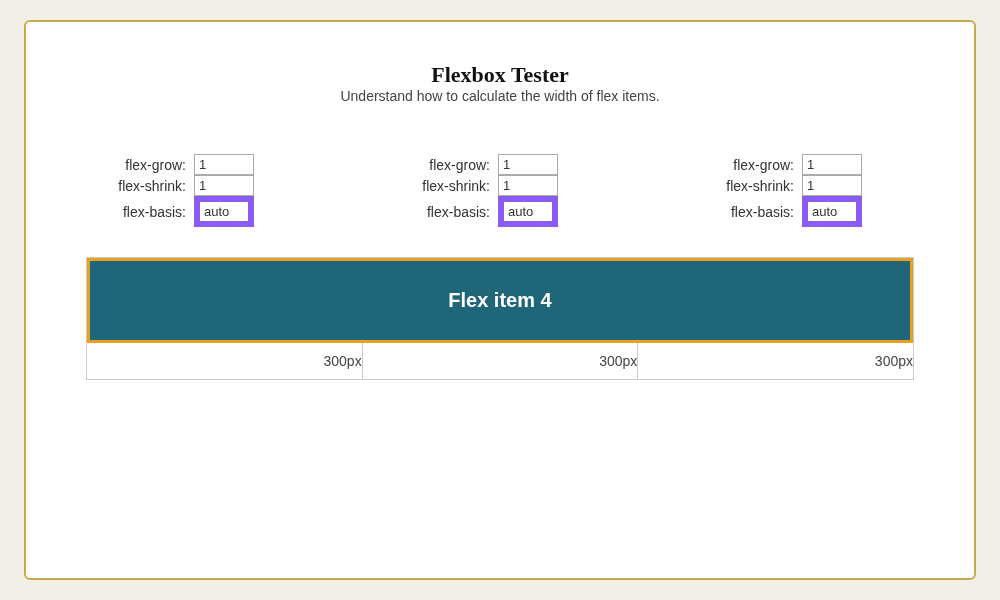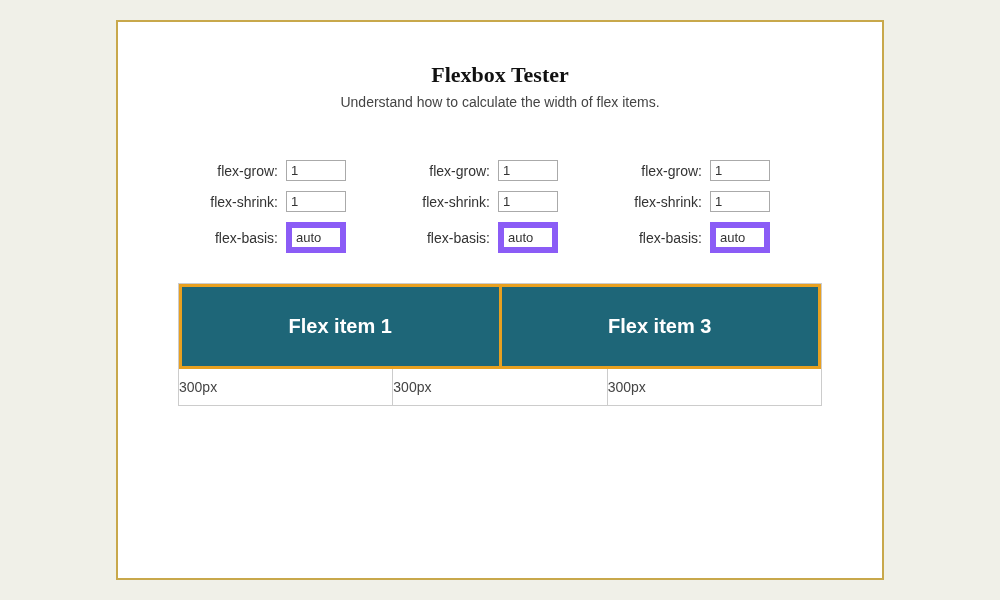--- a/index.html
+++ b/index.html
@@ -7,59 +7,57 @@
     body {
       background: #f0f0e8;
       display: flex;
       align-items: center;
       justify-content: center;
       min-height: 100vh;
       font-family: Georgia, 'Times New Roman', serif;
     }
 
     .page-wrapper {
-      width: 768px;
+      width: 952px;
       min-height: 560px;
       background: #fff;
       border: 2px solid #c8a84b;
-      border-radius: 0;
+      border-radius: 6px;
       padding: 40px 50px;
     }
 
     .header {
       text-align: center;
       margin-bottom: 10px;
     }
 
     .header h1 {
       font-size: 22px;
       font-weight: bold;
       color: #111;
       font-family: Georgia, serif;
     }
 
     .header p {
       font-size: 14px;
       color: #444;
-      margin-top: 6px;
       font-family: Arial, sans-serif;
     }
 
     .controls-row {
       display: flex;
       justify-content: space-between;
       margin-top: 50px;
       margin-bottom: 30px;
       padding: 0 20px;
     }
 
     .item-controls {
       display: flex;
       flex-direction: column;
-      gap: 10px;
       min-width: 200px;
     }
 
     .control-group {
       display: flex;
       align-items: center;
       gap: 8px;
       font-family: Arial, sans-serif;
       font-size: 14px;
       color: #333;
@@ -114,21 +112,21 @@
       border-right: none;
     }
 
     .width-row {
       display: flex;
       border-top: none;
     }
 
     .width-cell {
       flex: 1;
-      text-align: left;
+      text-align: right;
       font-family: Arial, sans-serif;
       font-size: 14px;
       color: #444;
       padding: 10px 0;
       border-right: 1px solid #ccc;
     }
 
     .width-cell:last-child {
       border-right: none;
     }
@@ -187,22 +185,21 @@
       <div class="control-group">
         <label>flex-basis:</label>
         <input type="text" value="auto" style="">
       </div>
     </div>
 
   </div>
 
   <div class="flex-container-wrapper">
     <div class="flex-container">
-      <div class="flex-item">Flex item 1</div>
-      <div class="flex-item">Flex item 3</div>
+      <div class="flex-item">Flex item 4</div>
     </div>
     <div class="width-row">
       <div class="width-cell">300px</div>
       <div class="width-cell">300px</div>
       <div class="width-cell">300px</div>
     </div>
   </div>
 
 </div>
 

